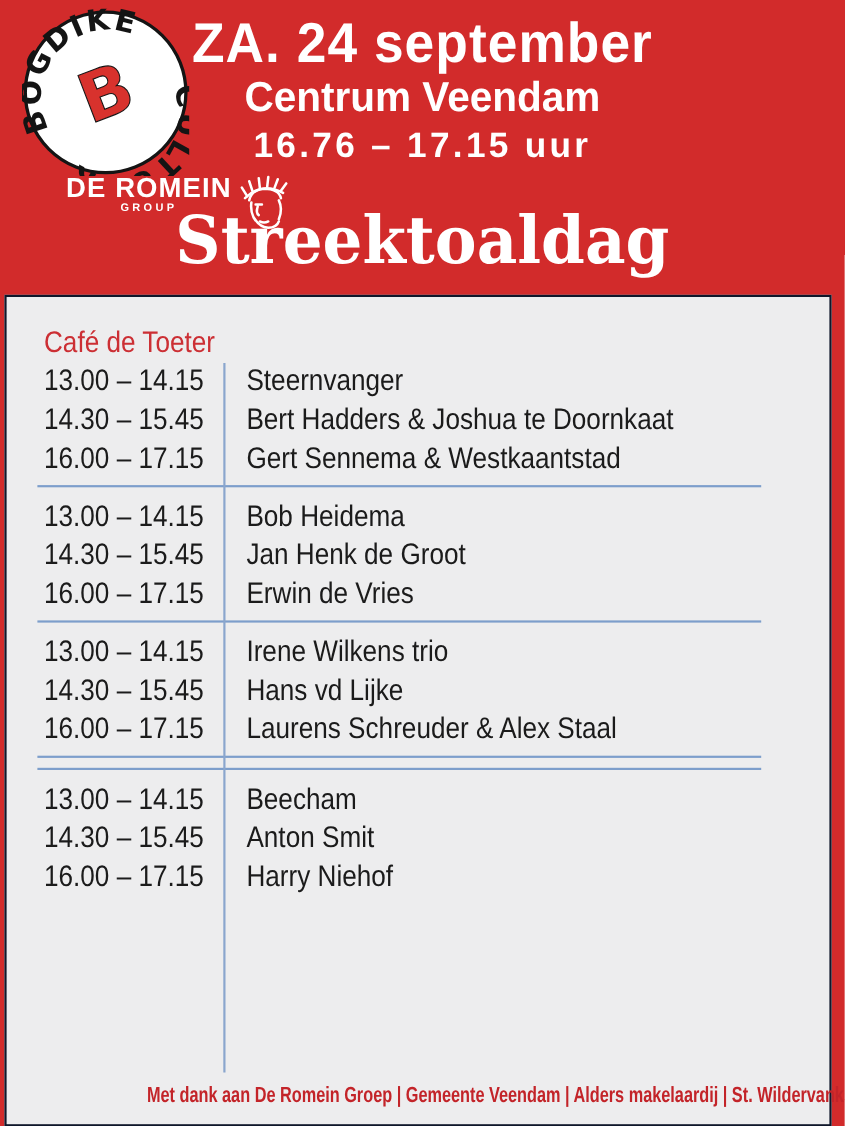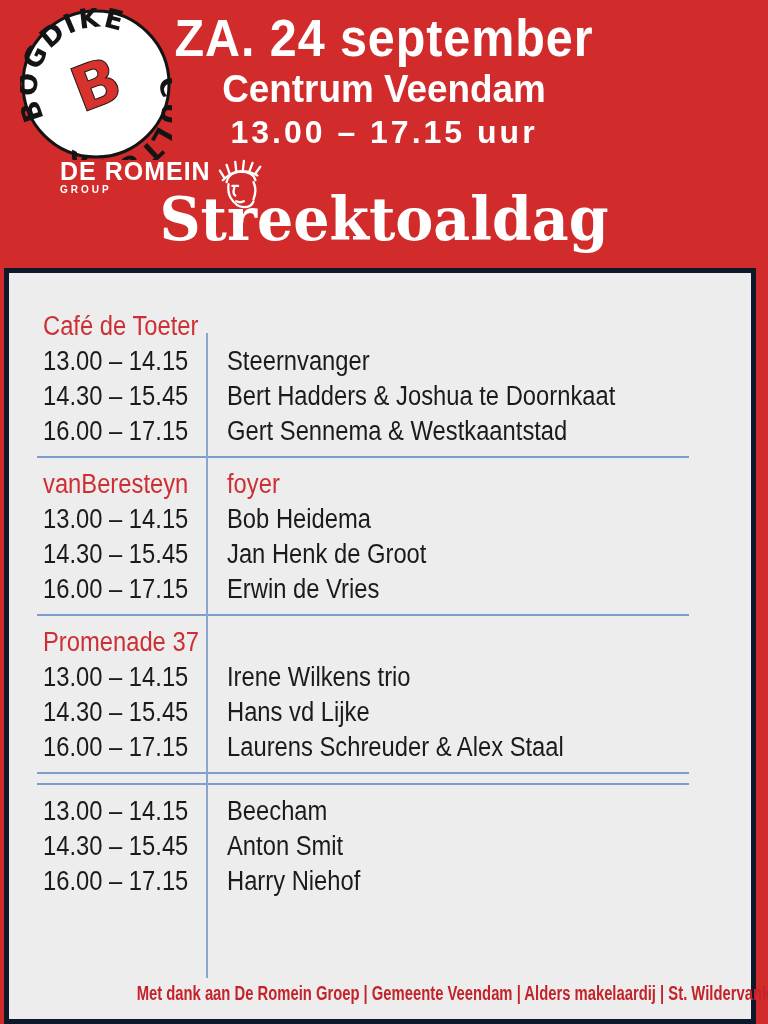--- a/index.html
+++ b/index.html
@@ -25,35 +25,35 @@
   }
   .hdr-time{
     text-align:center;font-size:32px;font-weight:bold;line-height:44px;
     letter-spacing:3px;white-space:nowrap;
   }
   .sponsor{
     position:absolute;left:60px;top:158px;
     display:flex;align-items:flex-start;gap:6px;
   }
   .sp-name{font-size:25px;font-weight:bold;letter-spacing:1px;line-height:26px;}
-  .sp-sub{font-size:10px;font-weight:bold;letter-spacing:3px;line-height:12px;}
+  .sp-sub{font-size:10px;font-weight:bold;letter-spacing:3px;line-height:12px;text-align:center;}
   .hdr-title{
     position:absolute;left:0;right:0;top:186px;
     text-align:center;
     font-family:"DejaVu Serif","Liberation Serif",serif;
     font-size:60px;font-weight:bold;line-height:66px;
     transform:scaleX(.95);white-space:nowrap;
   }
   
   .panel{
     position:absolute;top:268px;left:4px;right:12px;bottom:0;
     background:#ededee;
-    border:5px solid #0f172a;
+    border:2px solid #0f172a;
     box-sizing:border-box;
-    padding-top:36px;
+    padding-top:24px;
     color:#1b1b1b;
   }
   .vline{
     position:absolute;left:197px;top:60px;
     width:2px;height:645px;background:#8aa6cd;
   }
   .row{display:flex;font-size:27px;line-height:35px;white-space:nowrap;}
   .c1{flex:0 0 197px;padding-left:34px;box-sizing:border-box;
       transform:scaleX(.88);transform-origin:34px center;overflow:visible;}
   .c2{padding-left:19px;transform:scaleX(.88);transform-origin:19px center;}
@@ -87,21 +87,21 @@
           <text font-family="DejaVu Sans, sans-serif" font-size="27" font-weight="bold" fill="#141414" letter-spacing="2">
             <textPath href="#arcBot" startOffset="8%">CULTUUR</textPath>
           </text>
           <text x="76" y="98" text-anchor="middle" font-family="DejaVu Sans, sans-serif" font-size="62" font-weight="bold" fill="#d8322d" stroke="#141414" stroke-width="1" transform="rotate(6 76 76)">B</text>
         </g>
       </svg>
     </div>
 
     <div class="hdr-date">ZA. 24 september</div>
     <div class="hdr-loc">Centrum Veendam</div>
-    <div class="hdr-time">13.00 – 17.15 uur</div>
+    <div class="hdr-time">16.76 – 17.15 uur</div>
 
     <div class="sponsor">
       <div>
         <div class="sp-name">DE ROMEIN</div>
         <div class="sp-sub">GROUP</div>
       </div>
       <svg width="48" height="54" viewBox="0 0 50 54">
         <g stroke="#ffffff" stroke-width="2.4" fill="none" stroke-linecap="round">
           <path d="M8 20 L3 12 M13 15 L10 6 M20 12 L19 3 M27 11 L28 2 M34 12 L37 4 M40 15 L45 8"></path>
           <path d="M6 22 Q22 6 42 17"></path>
@@ -133,44 +133,36 @@
         <div class="c2">Bert Hadders &amp; Joshua te Doornkaat</div>
       </div>
       <div class="row">
         <div class="c1">16.00 – 17.15</div>
         <div class="c2">Gert Sennema &amp; Westkaantstad</div>
       </div>
       <div class="sec-div"></div>
     </section>
 
     <section>
-      <div class="row sec-h">
-        <div class="c1">vanBeresteyn</div>
-        <div class="c2">foyer</div>
-      </div>
       <div class="row">
         <div class="c1">13.00 – 14.15</div>
         <div class="c2">Bob Heidema</div>
       </div>
       <div class="row">
         <div class="c1">14.30 – 15.45</div>
         <div class="c2">Jan Henk de Groot</div>
       </div>
       <div class="row">
         <div class="c1">16.00 – 17.15</div>
         <div class="c2">Erwin de Vries</div>
       </div>
       <div class="sec-div"></div>
     </section>
 
     <section>
-      <div class="row sec-h">
-        <div class="c1">Promenade 37</div>
-        <div class="c2"></div>
-      </div>
       <div class="row">
         <div class="c1">13.00 – 14.15</div>
         <div class="c2">Irene Wilkens trio</div>
       </div>
       <div class="row">
         <div class="c1">14.30 – 15.45</div>
         <div class="c2">Hans vd Lijke</div>
       </div>
       <div class="row">
         <div class="c1">16.00 – 17.15</div>

